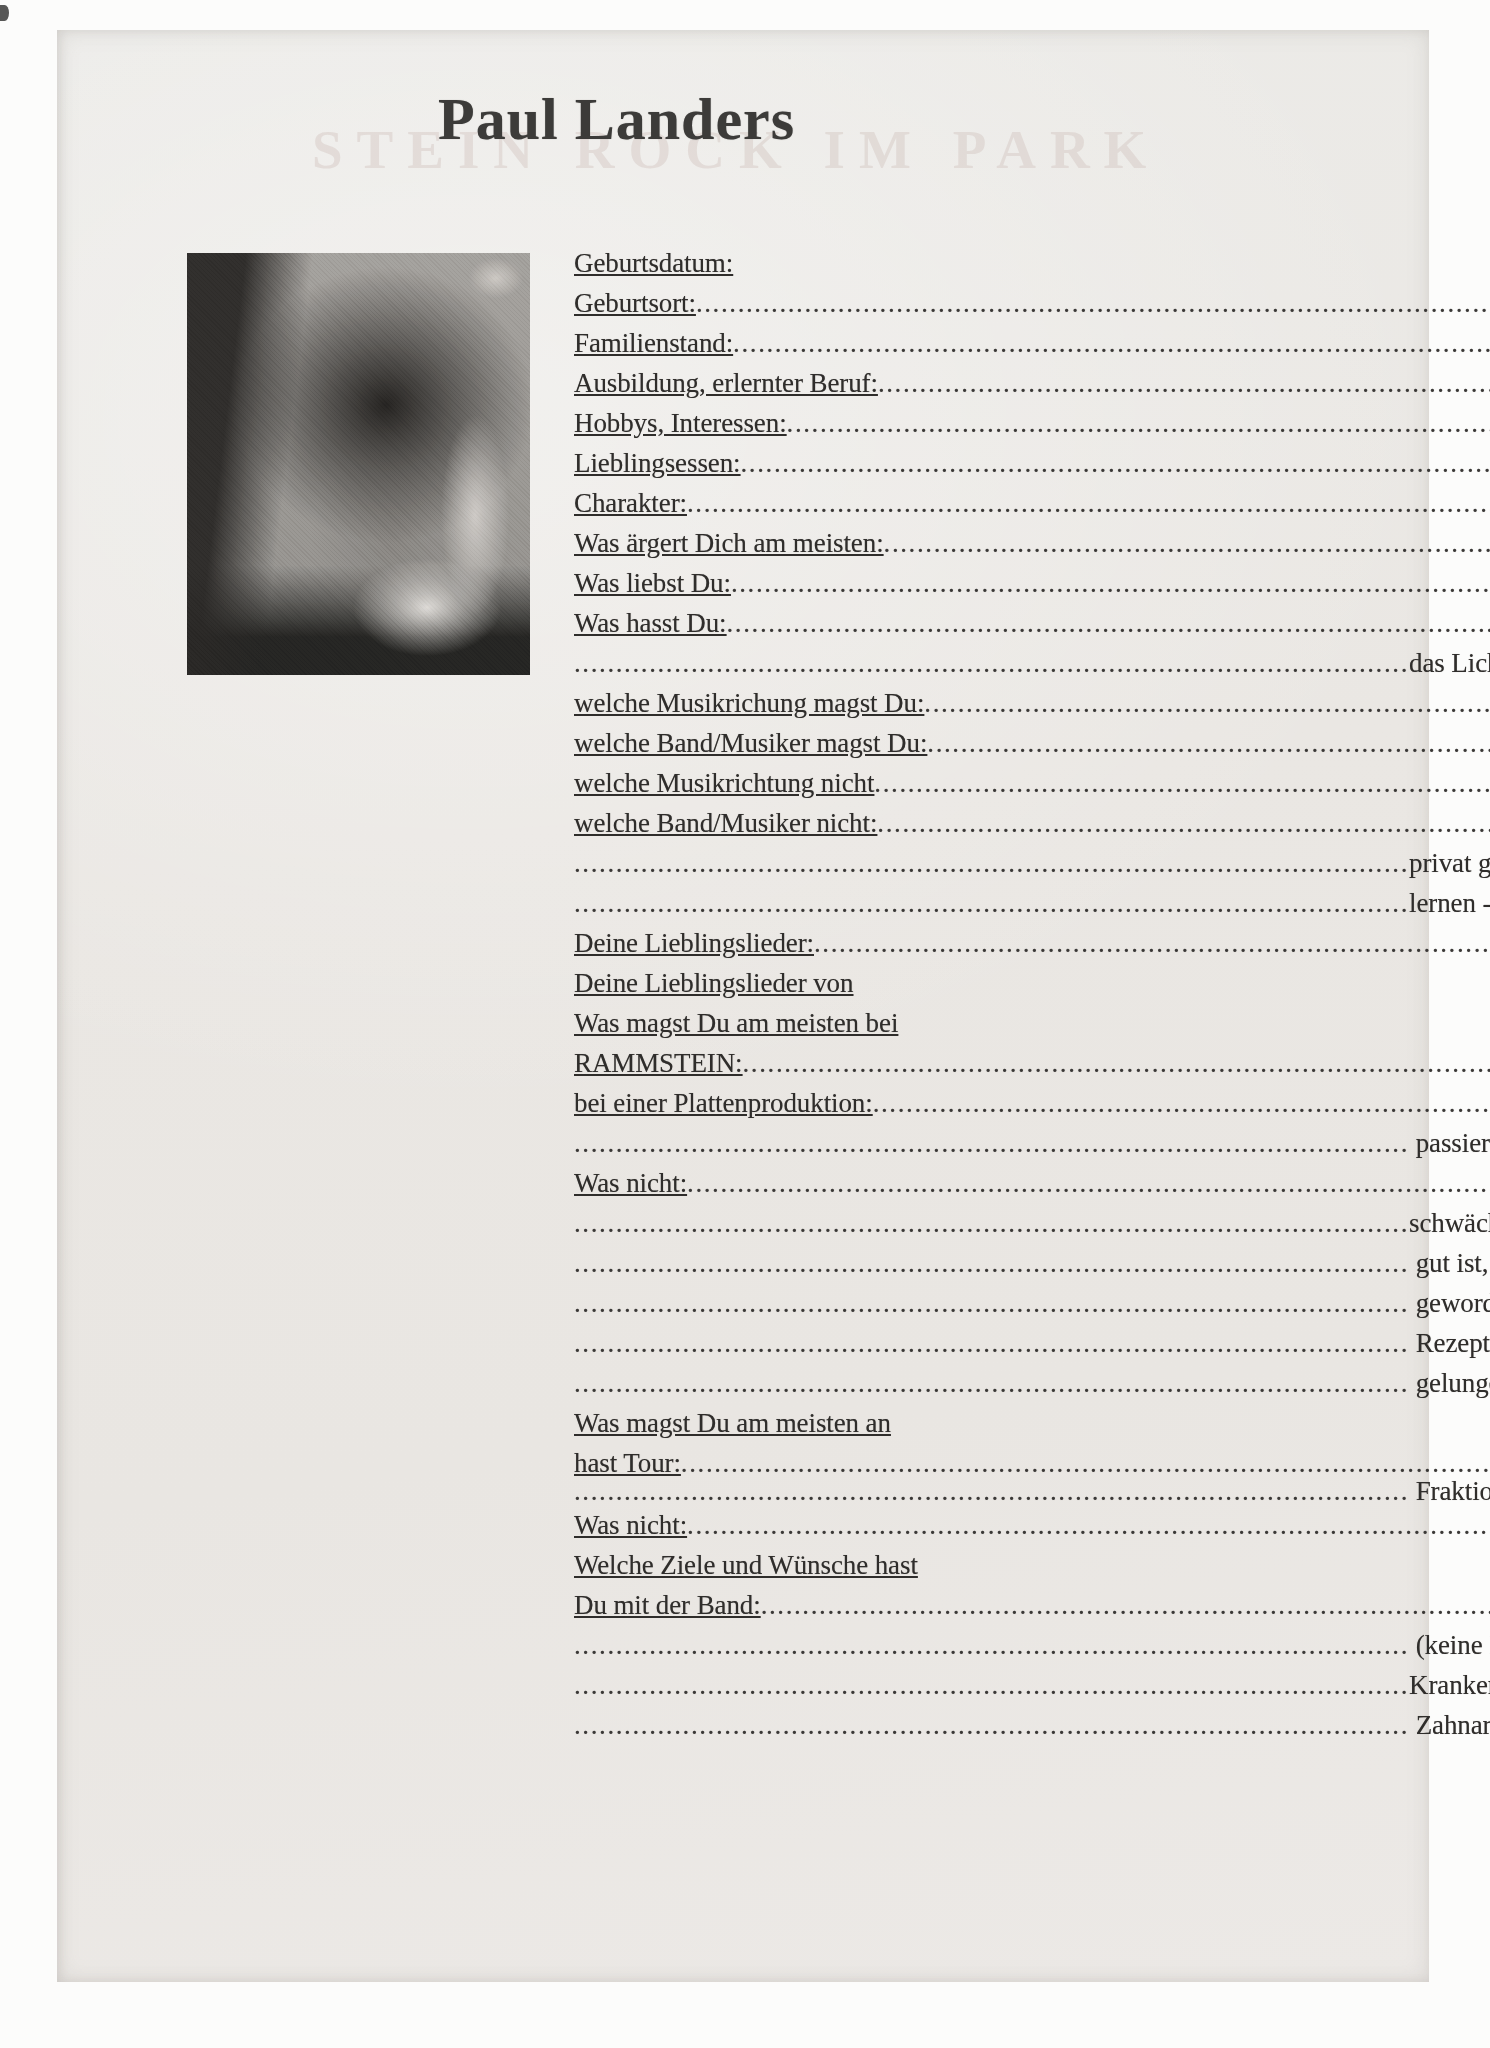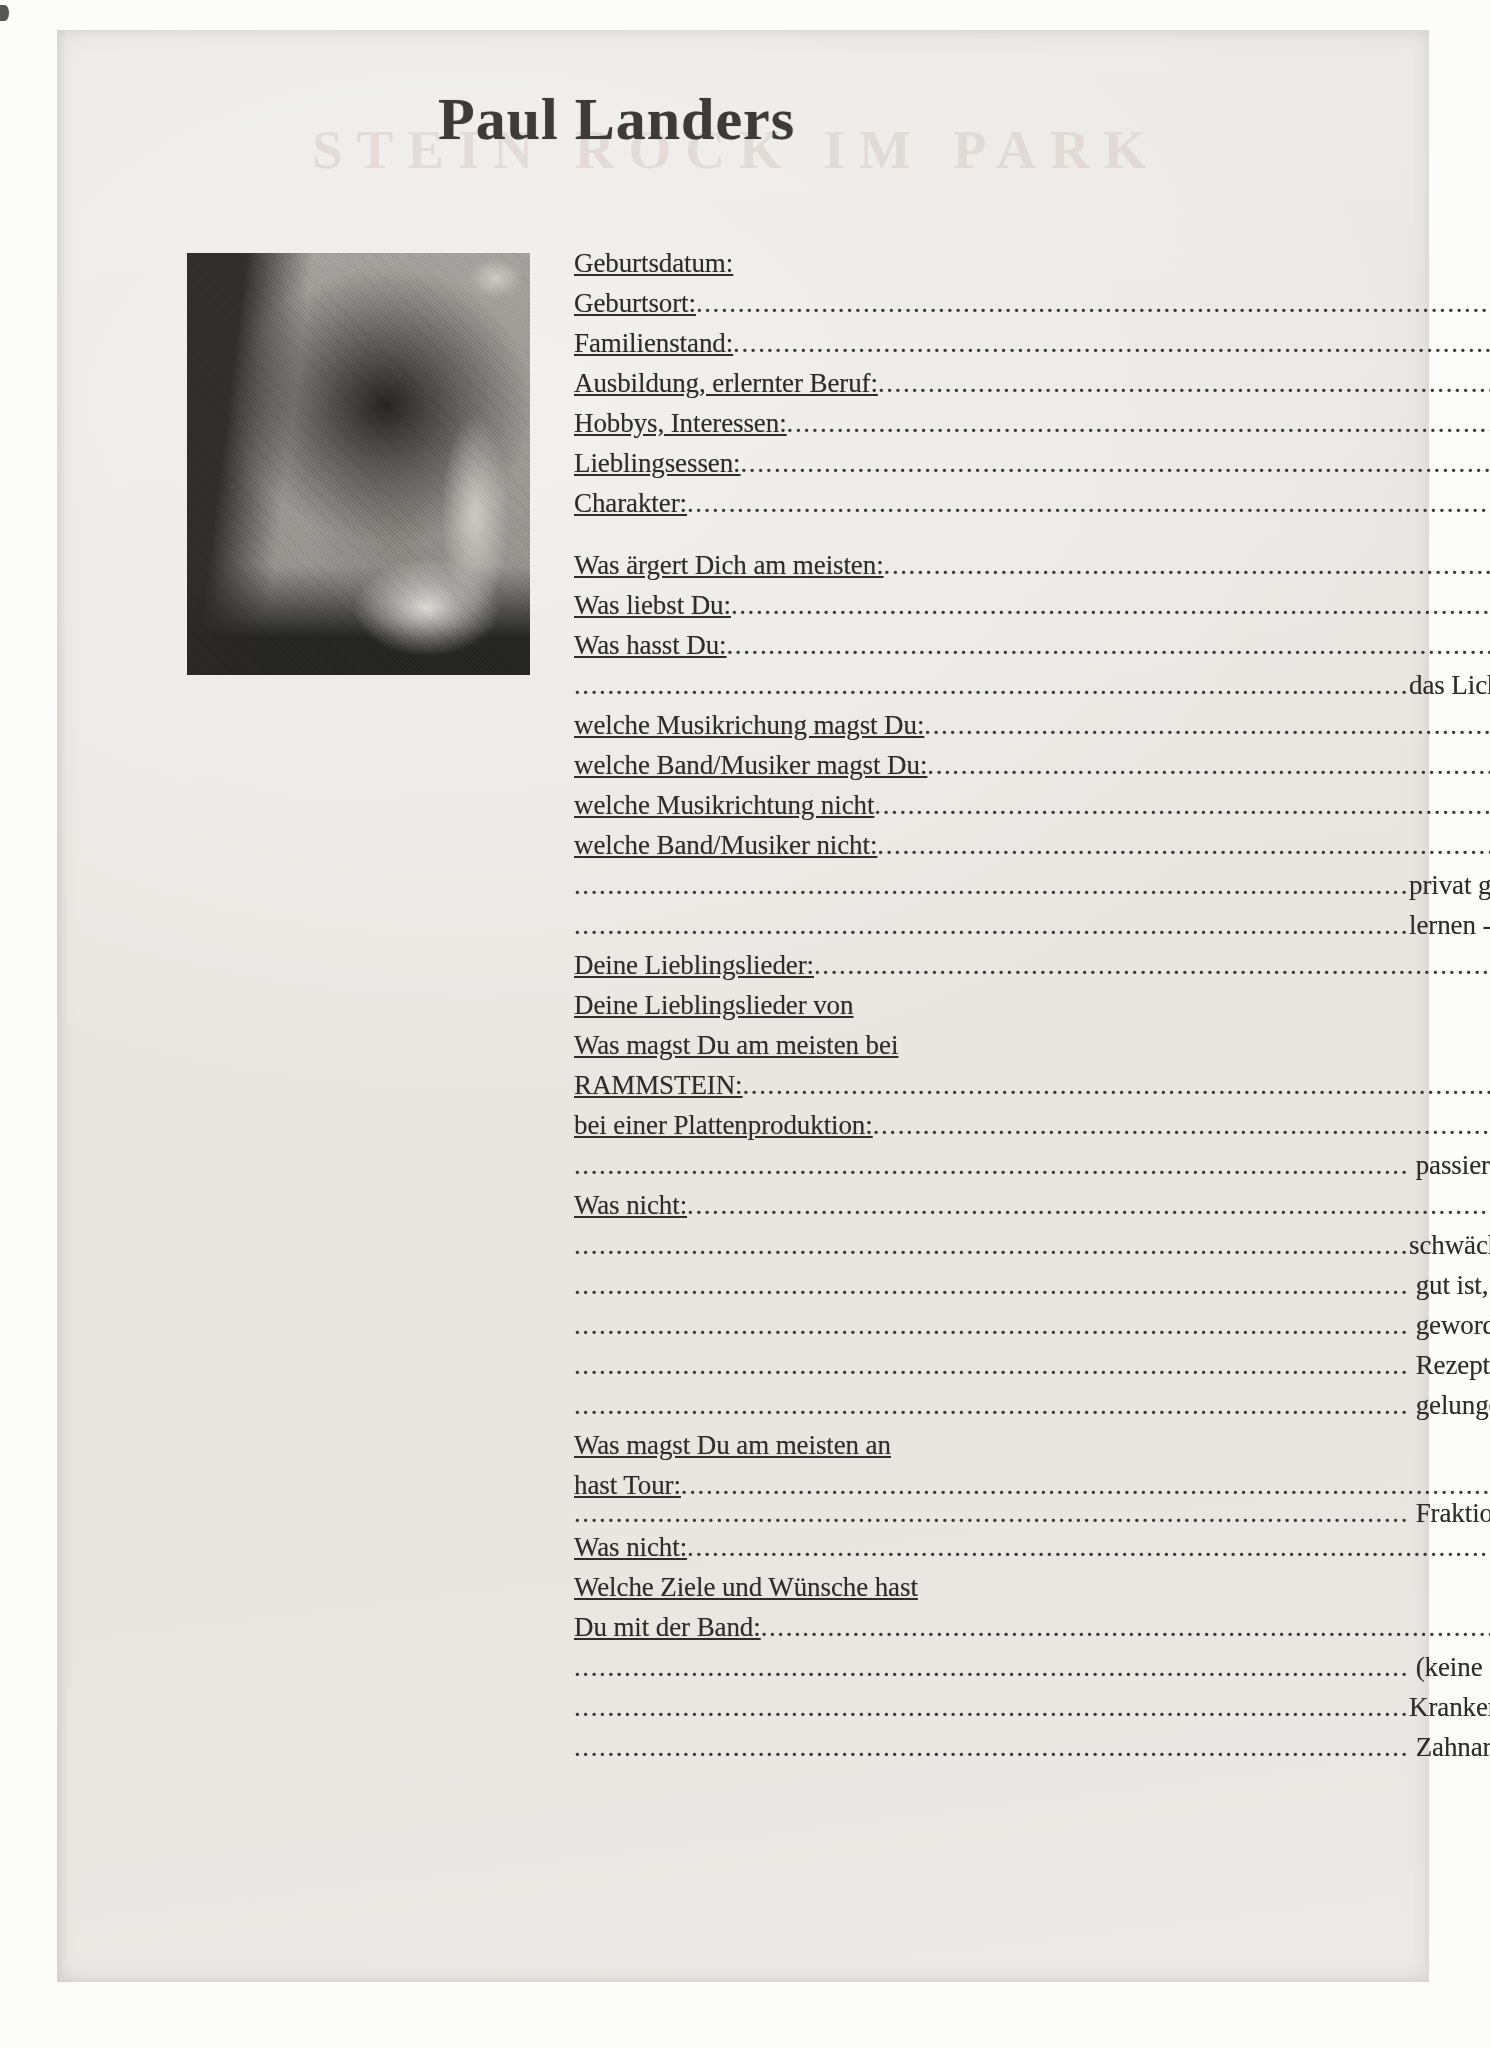--- a/index.html
+++ b/index.html
@@ -52,21 +52,21 @@
     mix-blend-mode:overlay;
   }
   .rows{
     position:absolute;left:517px;top:213px;width:880px;z-index:1;
   }
   .row{
     display:flex;align-items:baseline;height:40px;line-height:40px;
     font-size:27px;letter-spacing:-0.1px;
     text-shadow:0 0 0.7px rgba(55,53,51,.45);
   }
-  .row.gap{margin-top:22px;}
+  .row.gap{}
   .row.tight{height:28px;line-height:28px;margin-top:-6px;}
   .label-cell{display:flex;align-items:baseline;min-width:337px;flex:0 0 auto;}
   .label{white-space:nowrap;flex:0 0 auto;text-decoration:underline;}
   .leader{flex:1 1 auto;min-width:12px;overflow:hidden;white-space:nowrap;height:40px;}
   .leader::after{
     content:"....................................................................................................";
     letter-spacing:1.6px;color:#3a3836;
   }
   .leader.hidden{visibility:hidden;}
   .value{white-space:pre;flex:0 1 auto;}

